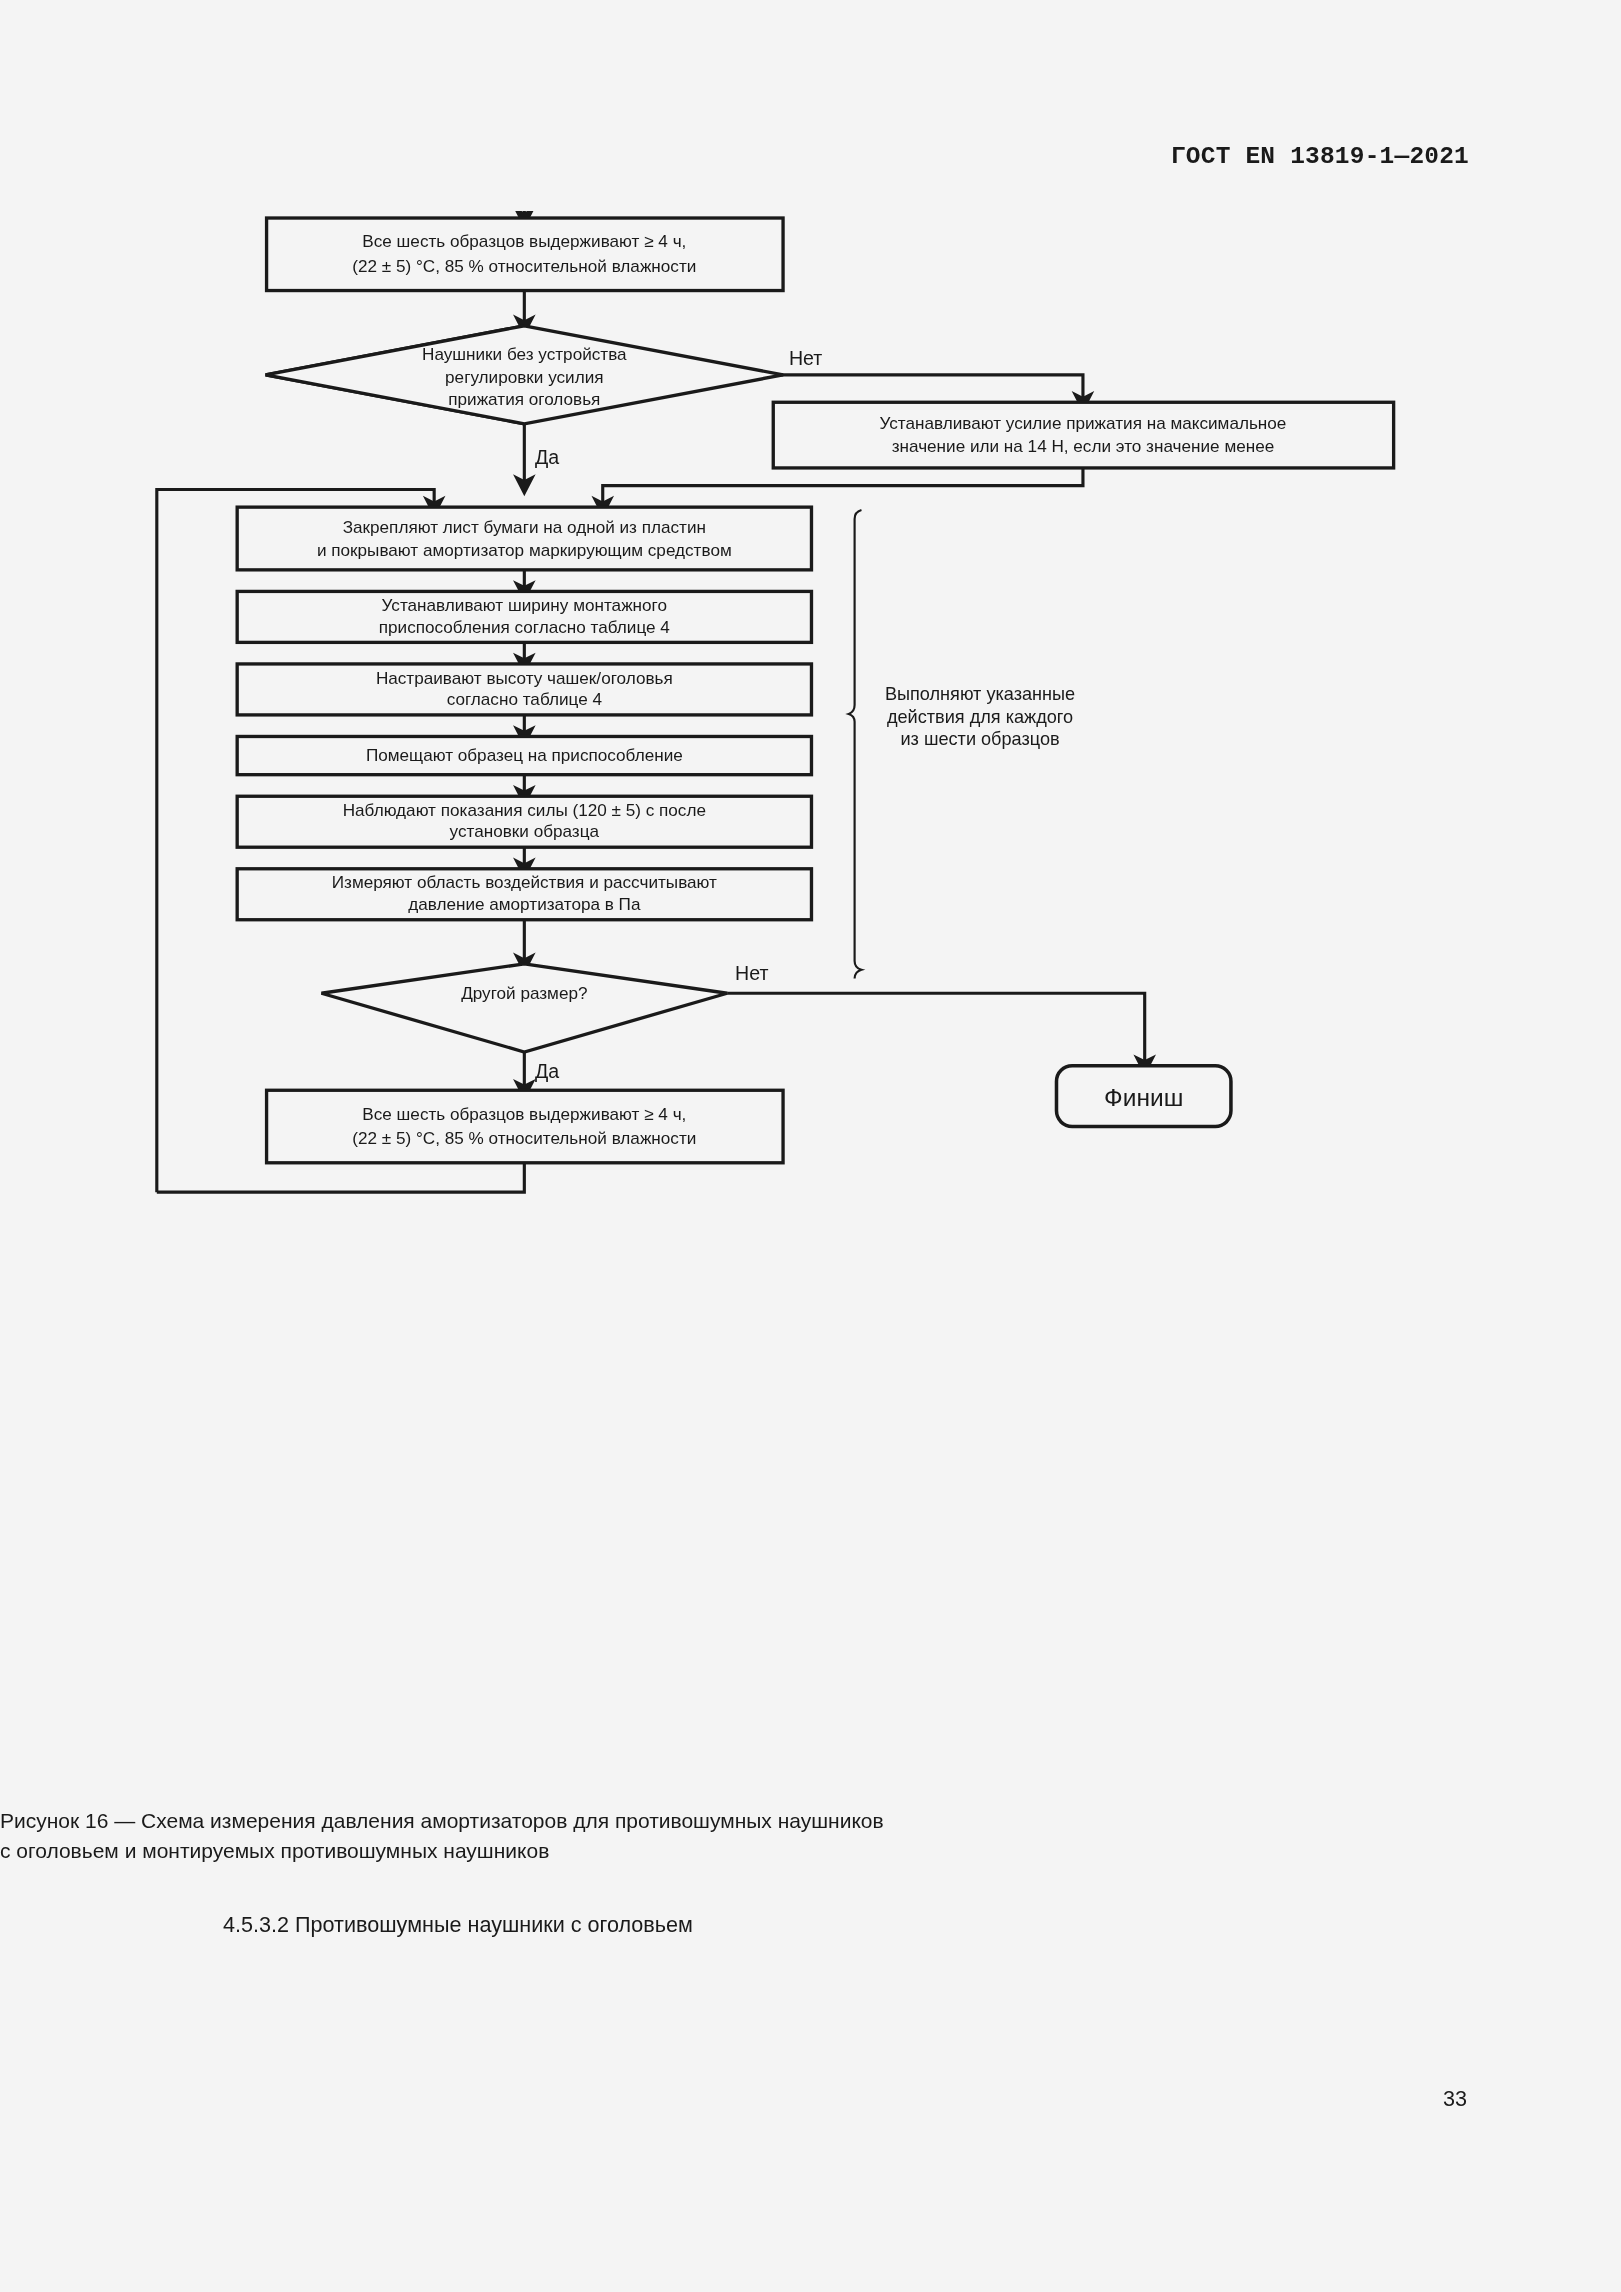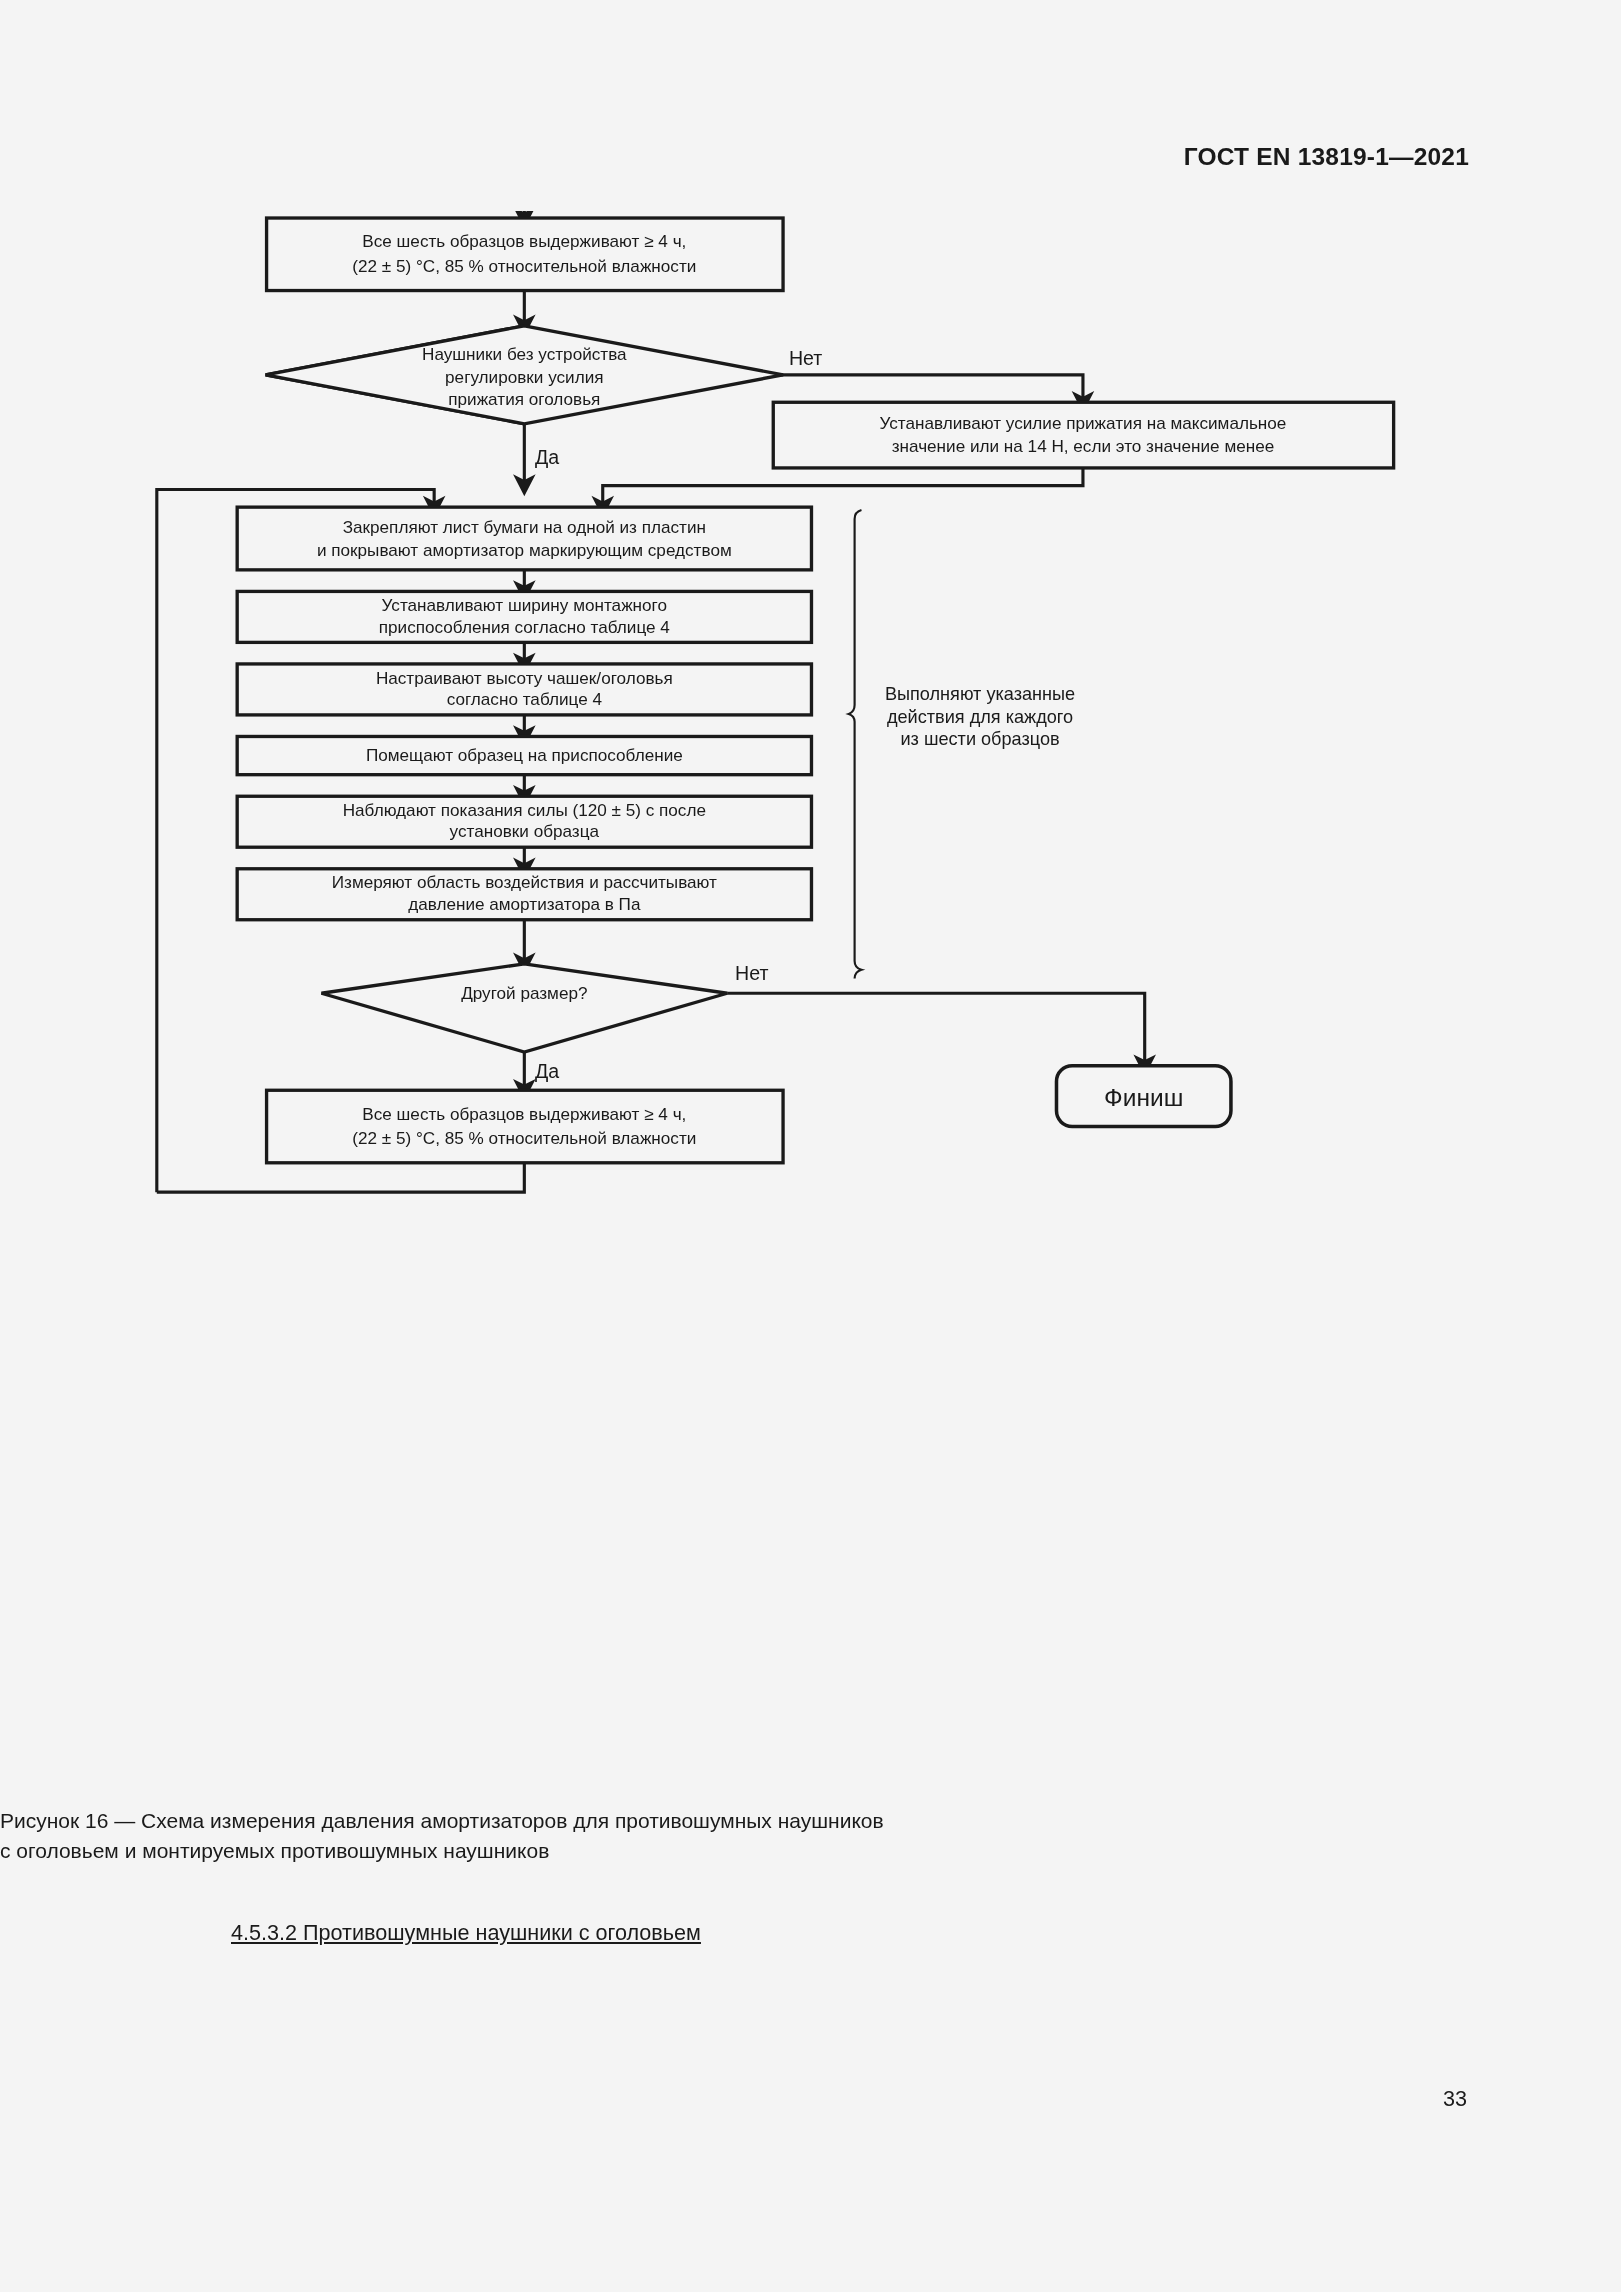--- a/index.html
+++ b/index.html
@@ -21,20 +21,21 @@
     background: #f4f4f4;
   }
   .header {
     position: absolute;
     top: 143px;
     right: 152px;
     font-size: 24.5px;
     font-weight: bold;
     letter-spacing: 0.2px;
     white-space: nowrap;
+    font-family: Liberation Mono, monospace;
   }
   .figure {
     position: absolute;
     left: 0;
     top: 211px;
     width: 1444px;
     height: 1588px;
   }
   .figure svg {
     display: block;
@@ -89,23 +90,22 @@
     line-height: 30px;
   }
   .body-text {
     position: absolute;
     left: 173px;
     width: 1274px;
     font-size: 21.6px;
     line-height: 33px;
   }
   .body-text p {
-    margin: 12px;
+    margin: 4px;
     text-align: justify;
-    text-decoration: underline;
   }
   .indent {
     padding-left: 0;
     text-indent: 46px;
   }
   .sec-1 { top: 1904px; }
   .sec-2 { top: 1938px; }
   .page-num {
     position: absolute;
     top: 2086px;

